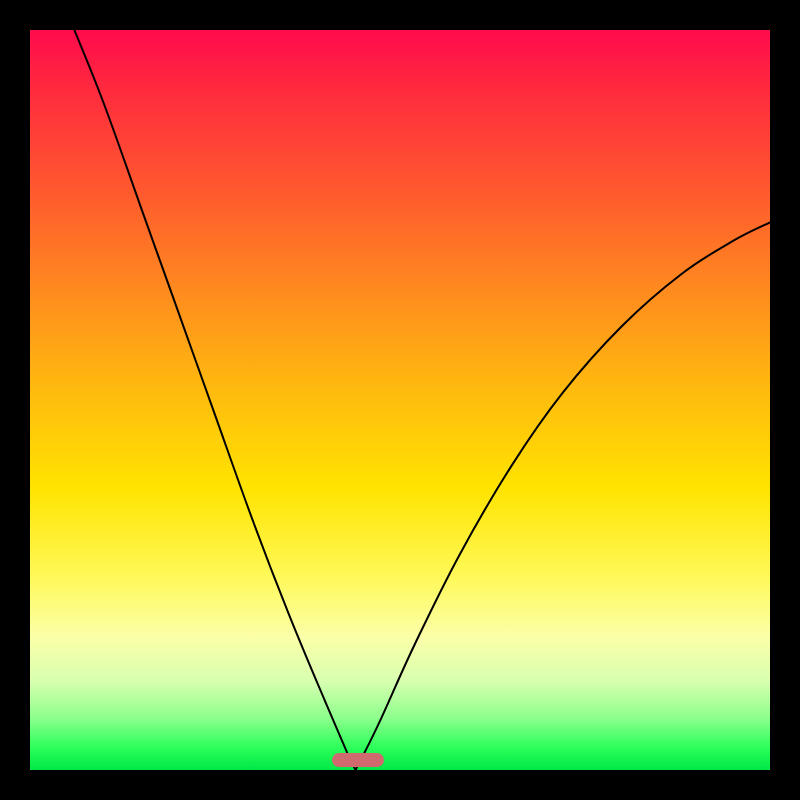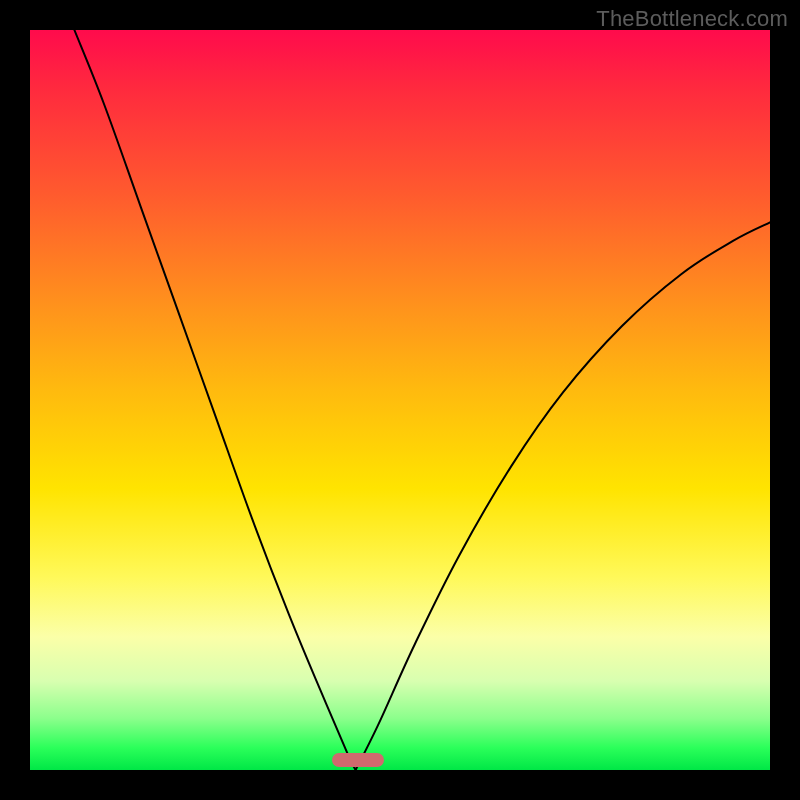--- a/index.html
+++ b/index.html
@@ -70,21 +70,20 @@
     stroke: #000;
     stroke-width: 2;
     stroke-linecap: round;
   }
 </style>
 </head>
 <body>
 
 <div class="frame">
 
-  <div class="watermark">TheBottleneck.com</div>
 
   <div class="plot-area">
     <div class="gradient"></div>
 
     <svg class="curves" viewBox="0 0 740 740" preserveAspectRatio="none">
       <path id="curve-left" d="M 44.4 0.0 C 49.7 13.3, 62.0 42.0, 74.0 74.0 C 86.0 106.0, 97.7 140.3, 111.0 177.6 C 124.3 214.9, 134.7 243.9, 148.0 281.2 C 161.3 318.5, 171.7 347.5, 185.0 384.8 C 198.3 422.1, 208.7 452.4, 222.0 488.4 C 235.3 524.4, 245.7 551.3, 259.0 584.6 C 272.3 617.9, 285.3 648.1, 296.0 673.4 C 306.7 698.7, 312.9 713.2, 318.2 725.2 C 323.5 737.2, 324.3 737.3, 325.6 740.0"></path>
       <path id="curve-right" d="M 325.6 740.0 C 329.6 732.0, 337.1 718.2, 347.8 695.6 C 358.5 673.0, 370.1 644.8, 384.8 614.2 C 399.5 583.6, 411.9 557.4, 429.2 525.4 C 446.5 493.4, 462.4 465.9, 481.0 436.6 C 499.6 407.3, 512.8 387.9, 532.8 362.6 C 552.8 337.3, 570.7 317.3, 592.0 296.0 C 613.3 274.7, 631.2 259.5, 651.2 244.2 C 671.2 228.9, 687.0 220.2, 703.0 210.9 C 719.0 201.6, 733.3 195.7, 740.0 192.4"></path>
     </svg>
 
     <div id="marker" class="marker" style="left: 301.92px; width: 51.8px; top: 722.64px; background: rgb(207, 106, 110);"></div>

